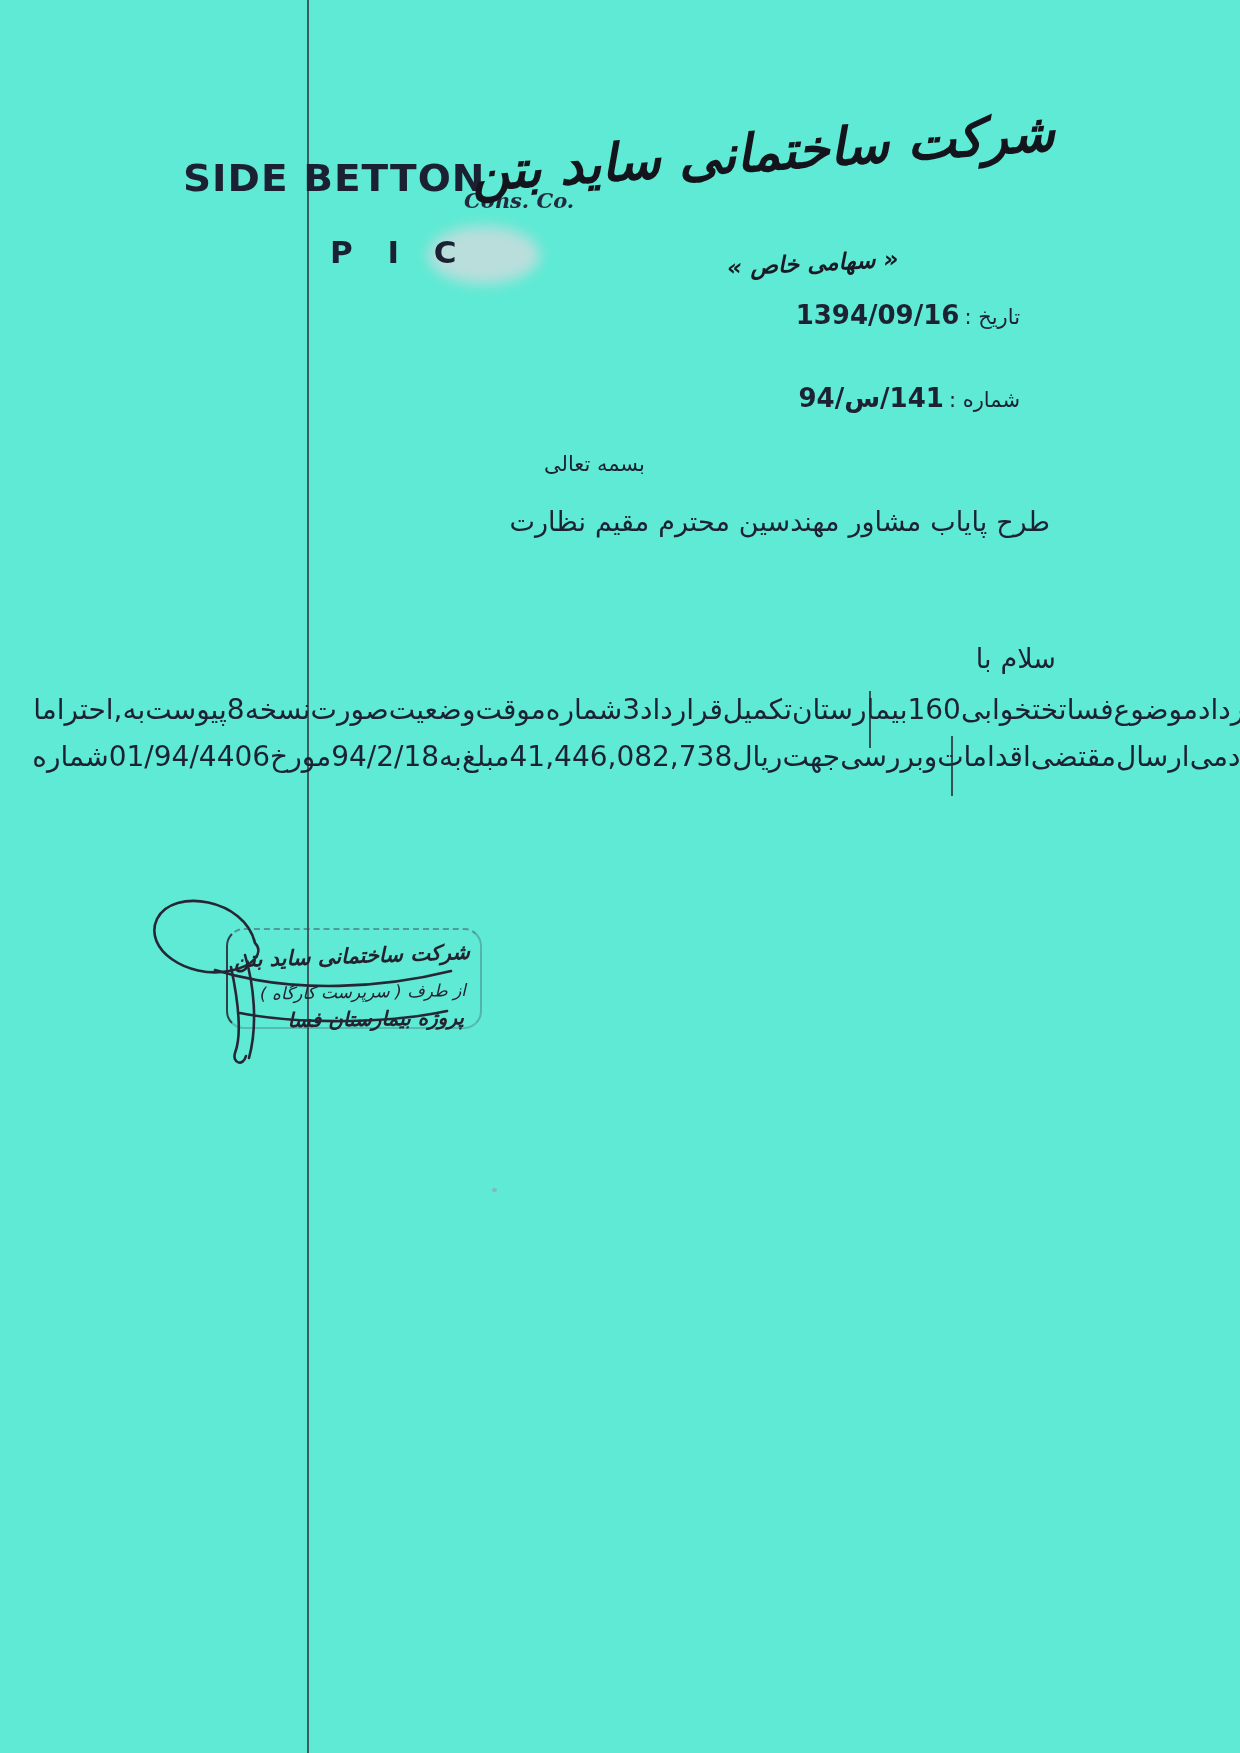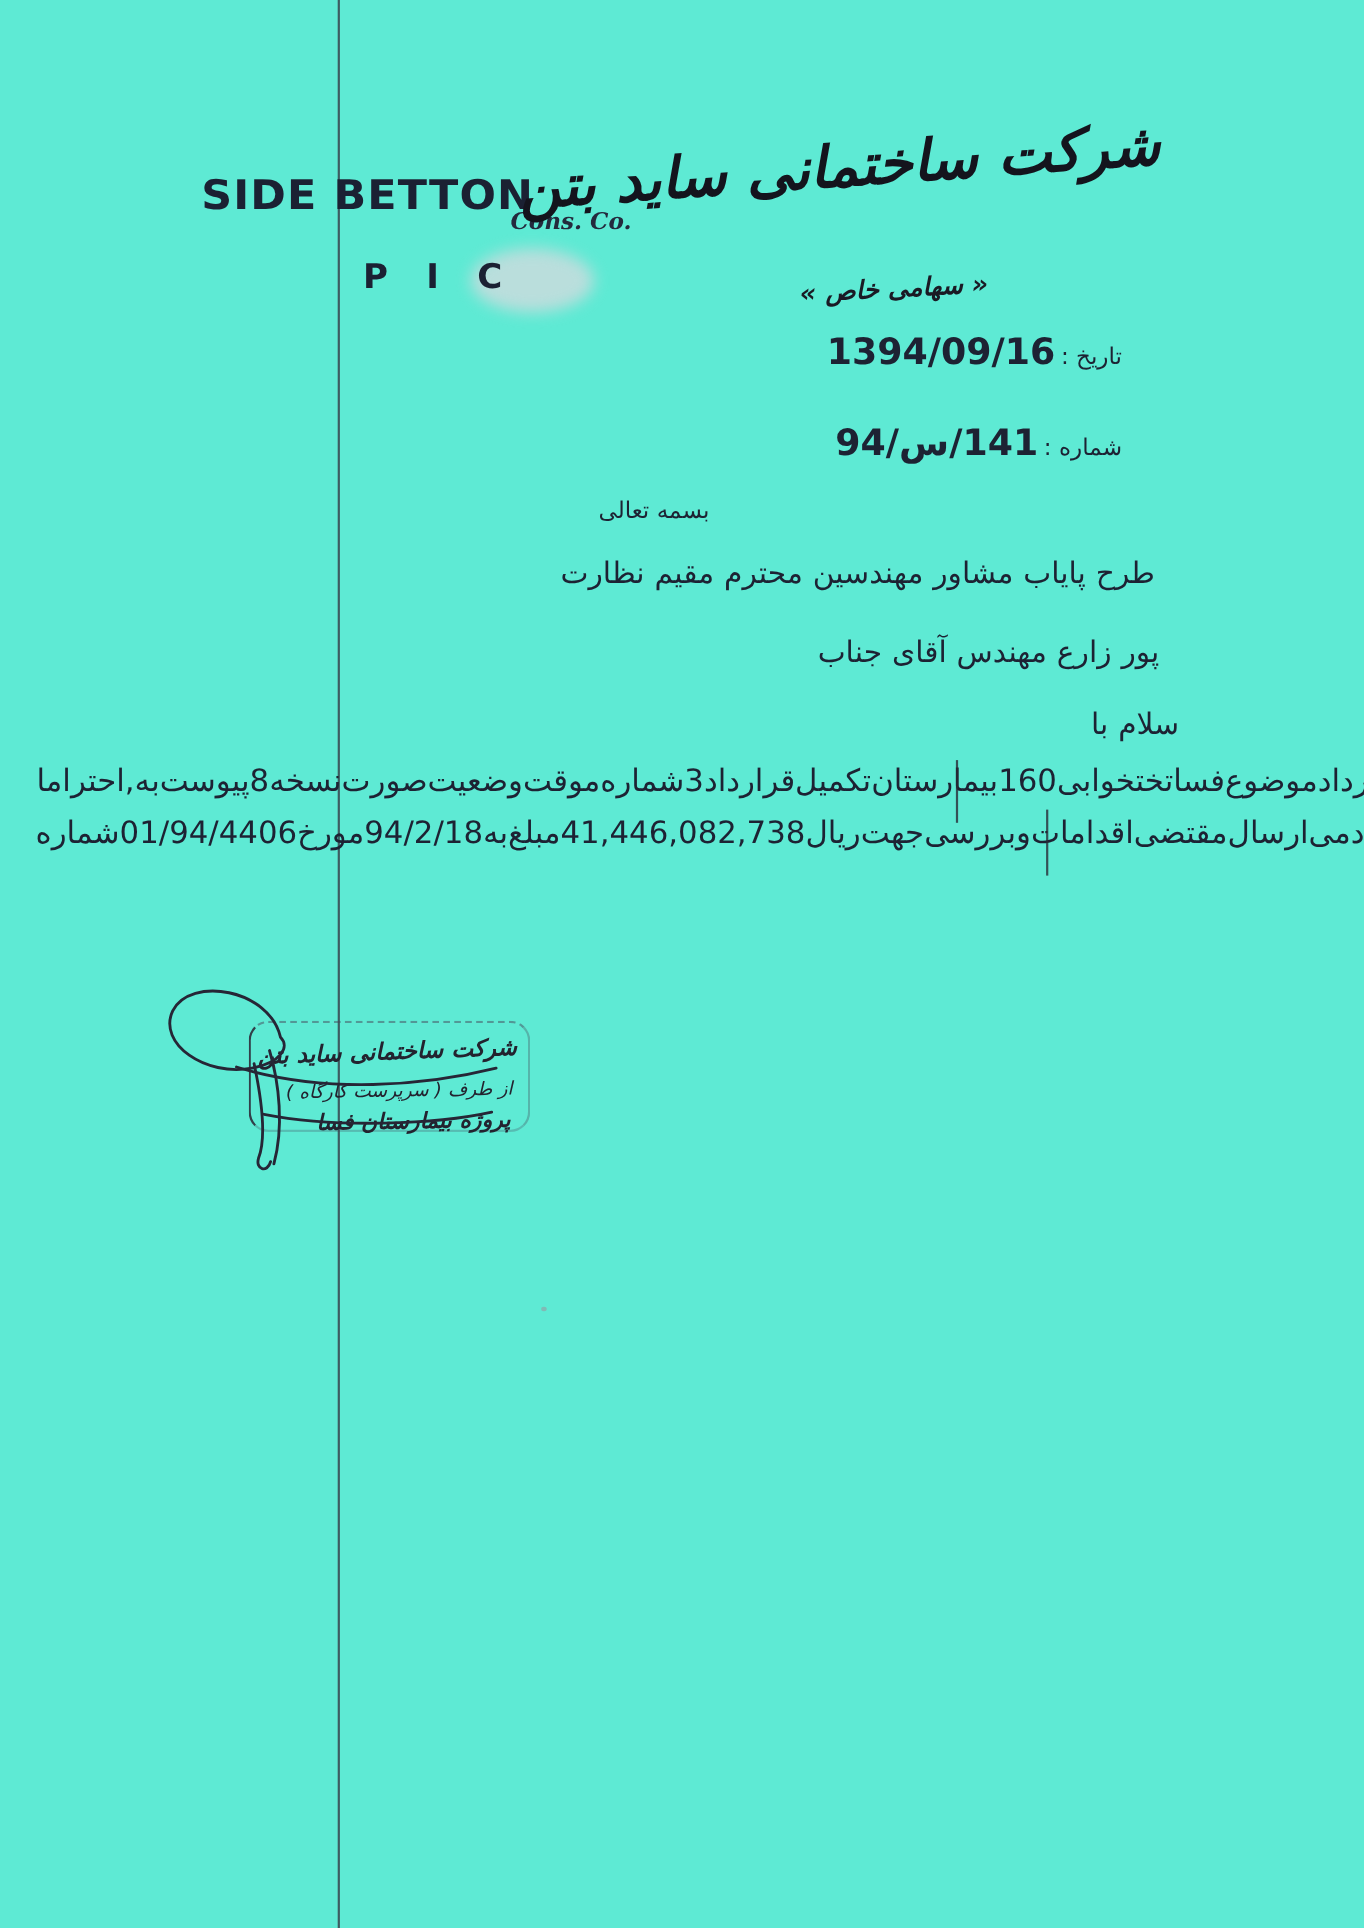--- a/index.html
+++ b/index.html
@@ -23,29 +23,29 @@
   .logo-calli{right:185px;top:116px;width:430px;text-align:center;
     font-weight:bold;font-style:italic;font-size:52px;line-height:1.2;
     color:#14141d;transform:rotate(-4deg);white-space:nowrap;}
   .logo-sub{right:342px;top:250px;font-weight:bold;font-style:italic;font-size:23px;
     color:#1a1a24;transform:rotate(-3deg);white-space:nowrap;}
   
   .meta-row{right:220px;direction:rtl;white-space:nowrap;}
   .meta-date{top:300px;}
   .meta-num{top:383px;}
   .meta-label{font-size:21px;text-align:center;}
-  .meta-value{font-size:33px;font-weight:600;}
+  .meta-value{font-size:26px;font-weight:600;}
   
   .invocation{left:544px;top:452px;font-size:21px;}
   
   .vflow{display:flex;direction:ltr;white-space:nowrap;}
   .rcpt{justify-content:flex-end;gap:9px;font-size:27px;}
   .rcpt1{right:190px;top:506px;text-align:right;}
   .rcpt2{right:186px;top:578px;}
-  .salut{right:168px;top:643px;}
+  .salut{right:184px;top:643px;}
   
   .body-line{left:172px;width:890px;justify-content:center;font-size:28px;margin-left:40px;}
   .body1{top:693px;}
   .body2{top:740px;}
   
   .artifact{width:2px;background:rgba(40,42,54,.8);}
   .artifact1{left:869px;top:691px;height:57px;}
   .artifact2{left:951px;top:736px;height:60px;}
   .speckle{left:492px;top:1188px;width:5px;height:4px;border-radius:50%;background:#9a9aa0;opacity:.6;}
   
@@ -87,27 +87,20 @@
   <div class="abs invocation" dir="rtl">بسمه تعالی</div>
 
   <div class="abs vflow rcpt rcpt1">
       <bdi>نظارت</bdi>
       <bdi>مقیم</bdi>
       <bdi>محترم</bdi>
       <bdi>مهندسین</bdi>
       <bdi>مشاور</bdi>
       <bdi>پایاب</bdi>
       <bdi>طرح</bdi>
-    </div>
-  <div class="abs vflow rcpt rcpt2">
-      <bdi>جناب</bdi>
-      <bdi>آقای</bdi>
-      <bdi>مهندس</bdi>
-      <bdi>زارع</bdi>
-      <bdi>پور</bdi>
     </div>
   <div class="abs vflow rcpt salut">
       <bdi>با</bdi>
       <bdi>سلام</bdi>
     </div>
 
   <div class="abs vflow body-line body1">
       <bdi>احتراما</bdi>
       <bdi>,</bdi>
       <bdi>به</bdi>

